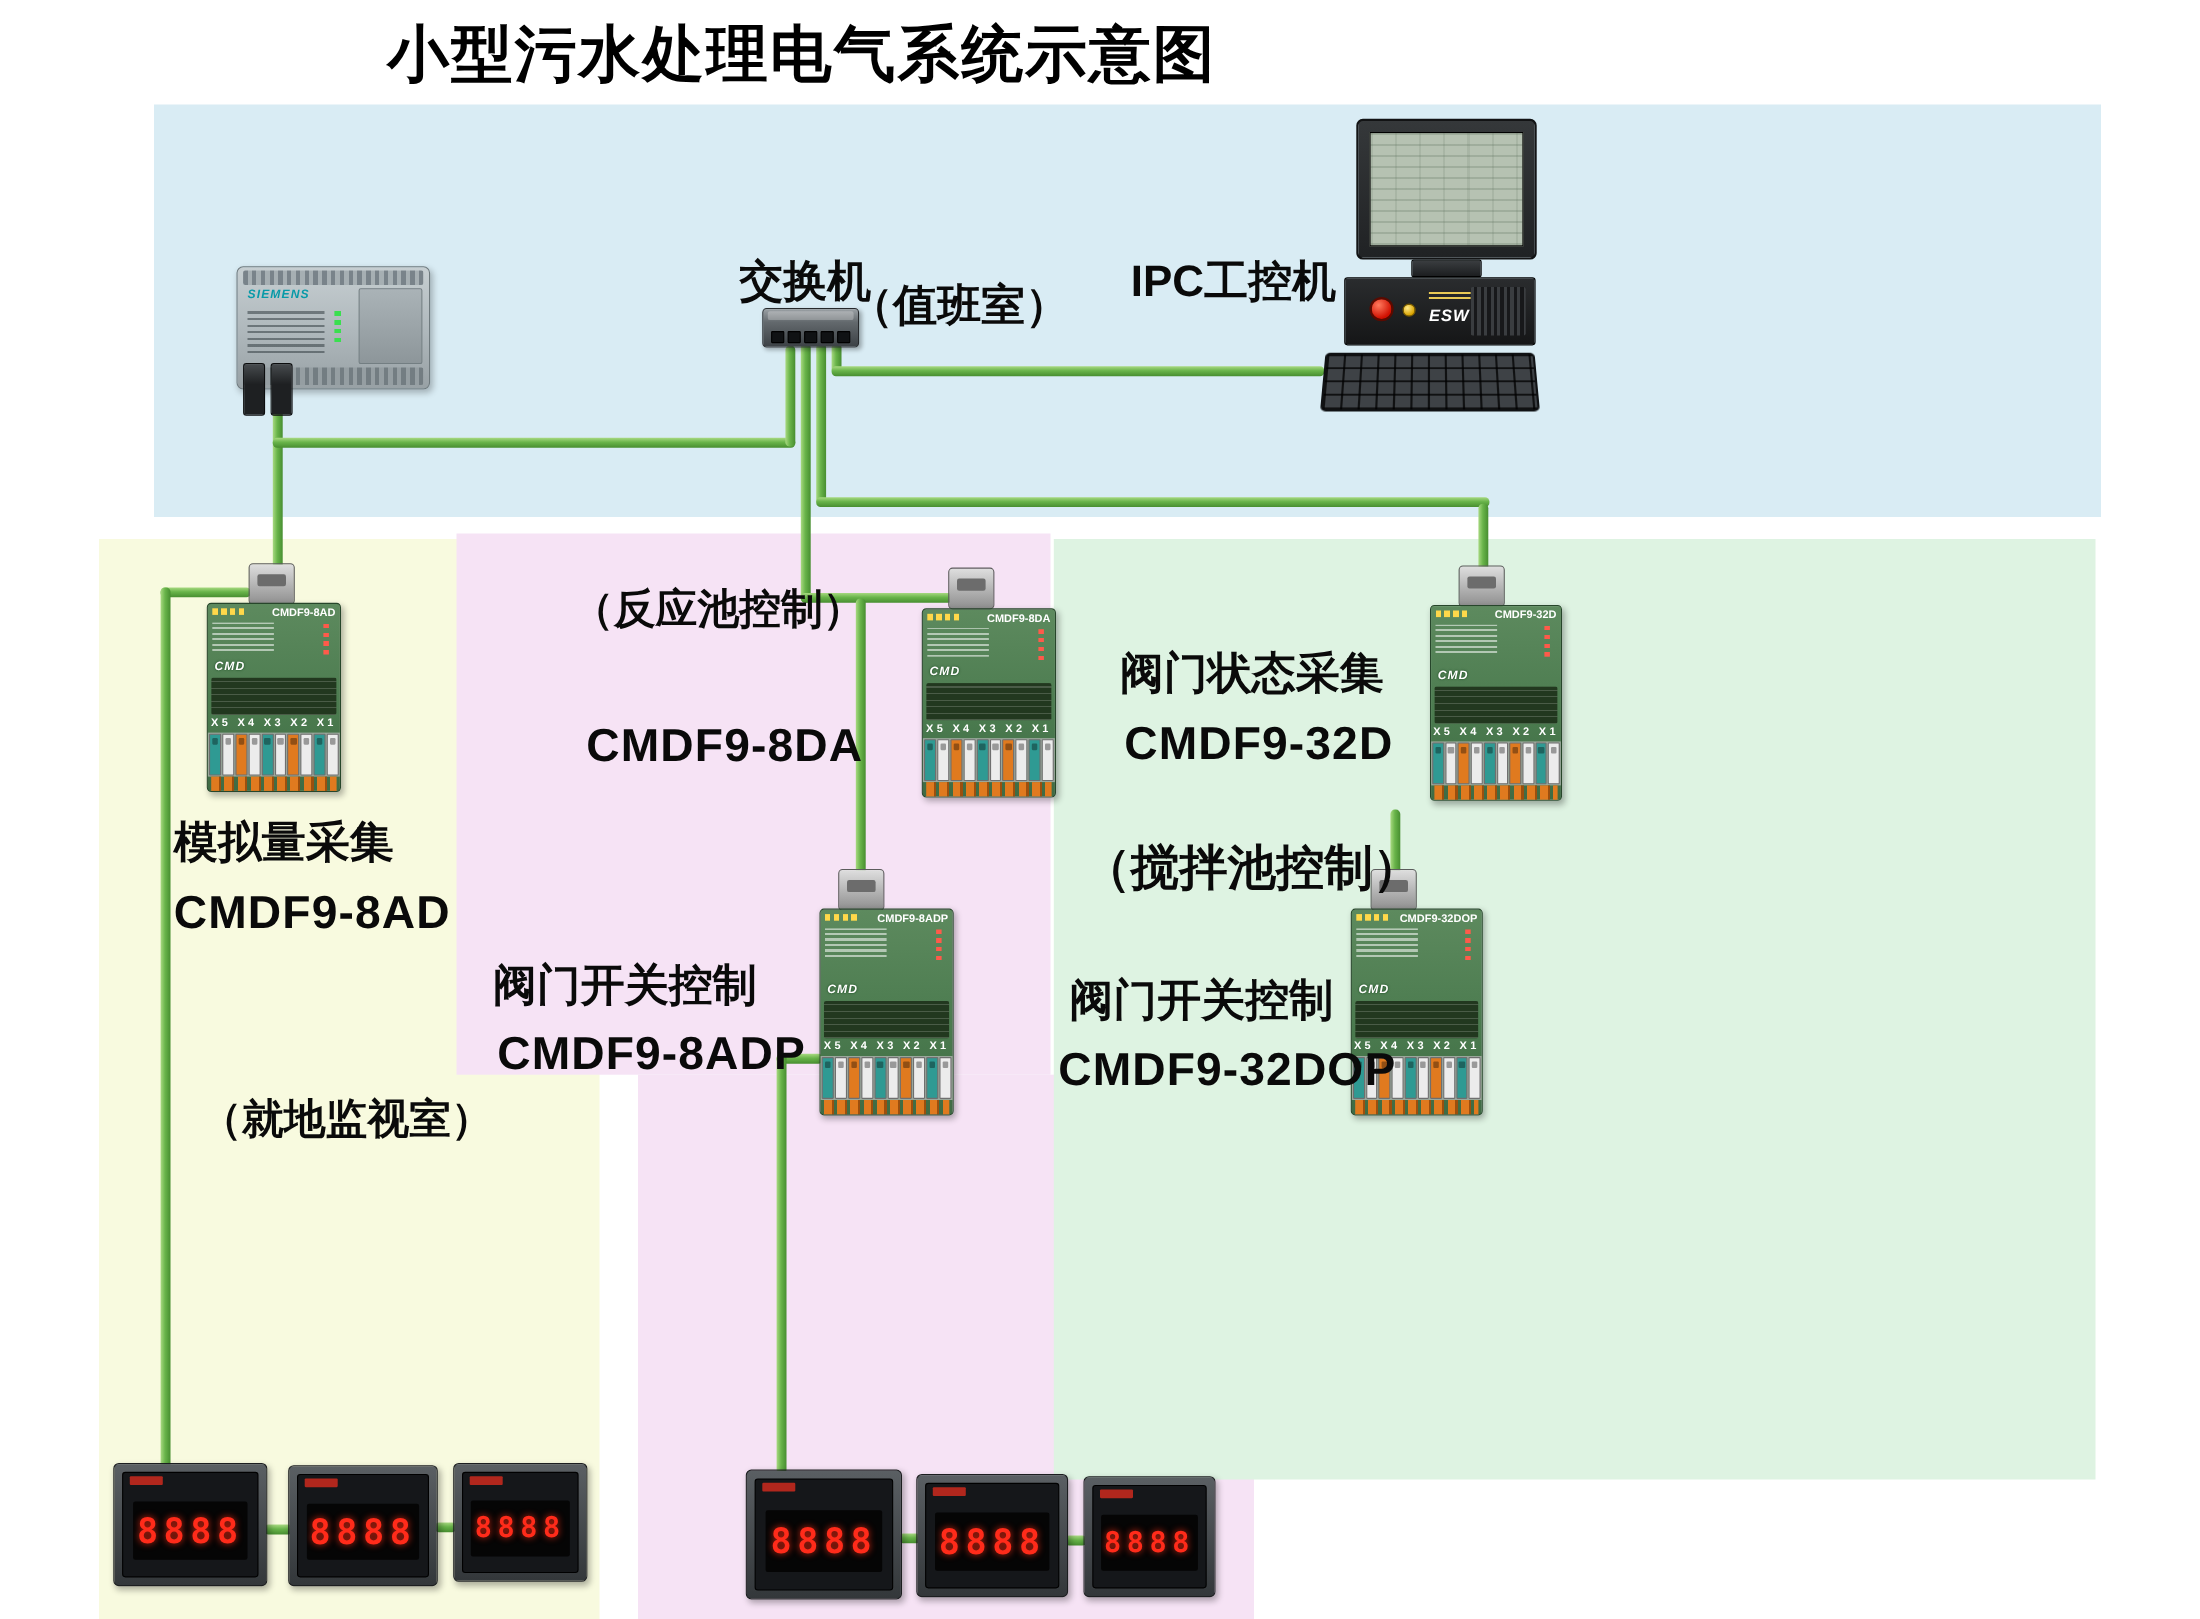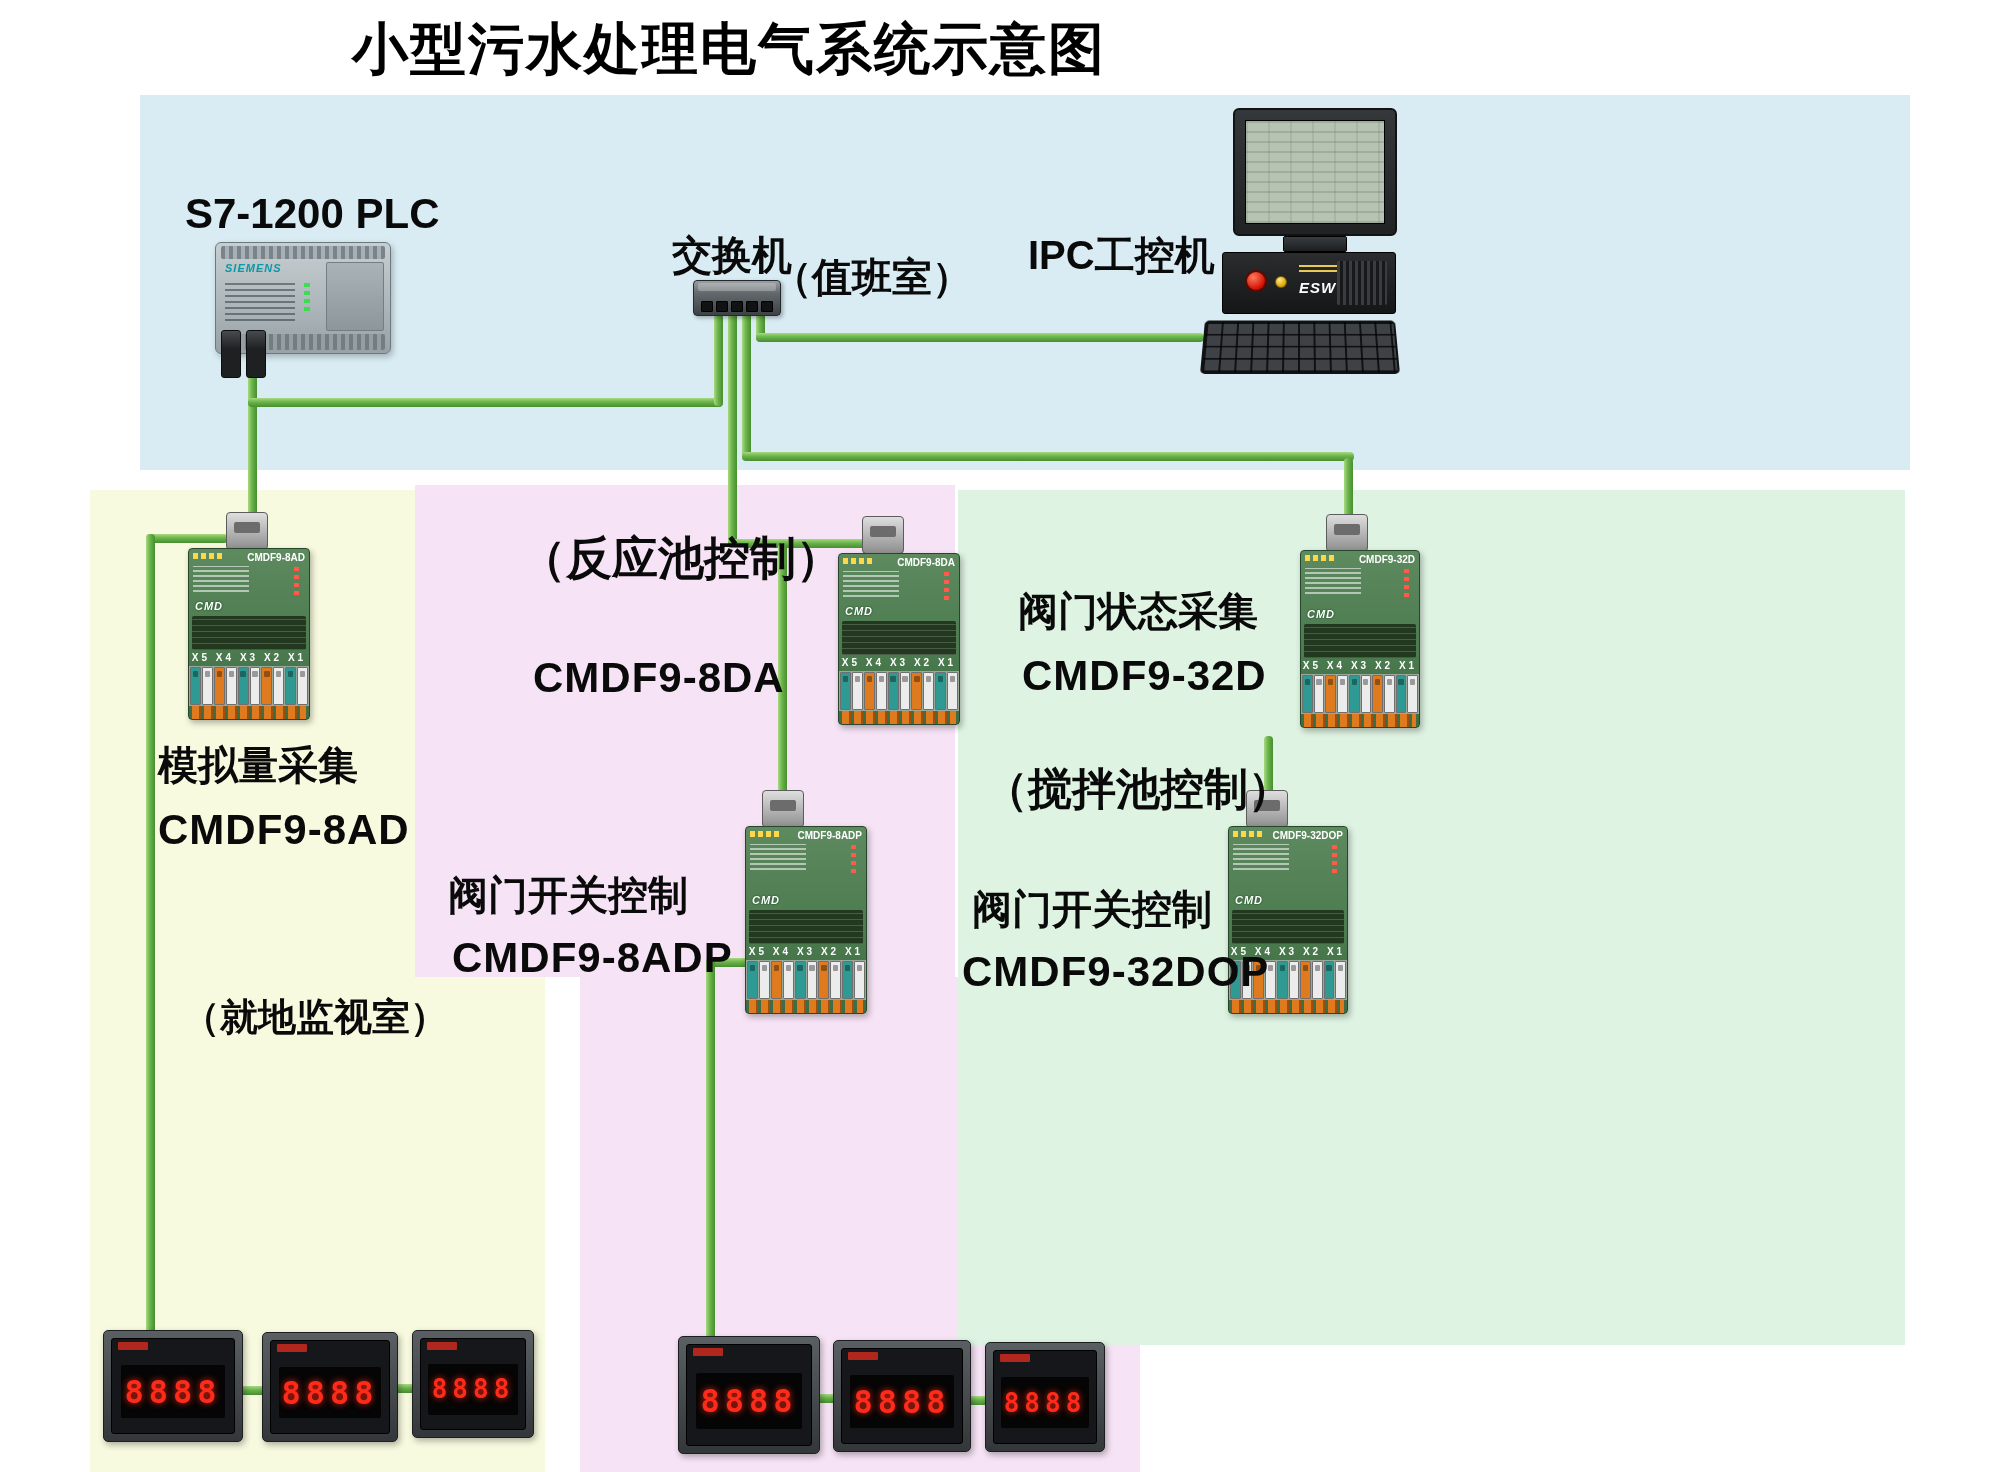--- a/index.html
+++ b/index.html
@@ -359,26 +359,25 @@
   </div>
   <div class="meter" style="left:985px;top:1342px;width:120px;height:110px">
     <div class="meter-face">
       <div class="meter-tag"></div>
       <div class="meter-display">
           <span class="digits" style="font-size:26px">8888</span>
         </div>
     </div>
   </div>
 
-  <div class="lbl plain" style="left:185px;top:190px">S7-1200  PLC</div>
   <div class="lbl" style="left:672px;top:228px">交换机</div>
   <div class="lbl" style="left:772px;top:250px">（值班室）</div>
   <div class="lbl" style="left:1028px;top:228px">IPC工控机</div>
 
-  <div class="lbl" style="left:520px;top:528px;font-size:46px">（反应池控制）</div>
+  <div class="lbl" style="left:520px;top:528px;font-size:38px">（反应池控制）</div>
   <div class="lbl model" style="left:533px;top:654px">CMDF9-8DA</div>
 
   <div class="lbl" style="left:158px;top:738px">模拟量采集</div>
   <div class="lbl model" style="left:158px;top:806px">CMDF9-8AD</div>
 
   <div class="lbl" style="left:1018px;top:584px">阀门状态采集</div>
   <div class="lbl model" style="left:1022px;top:652px">CMDF9-32D</div>
   <div class="lbl" style="left:984px;top:760px;font-size:44px">（搅拌池控制）</div>
 
   <div class="lbl" style="left:448px;top:868px">阀门开关控制</div>

